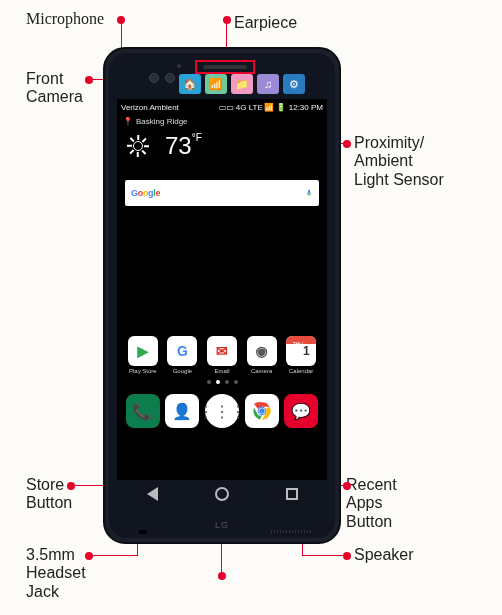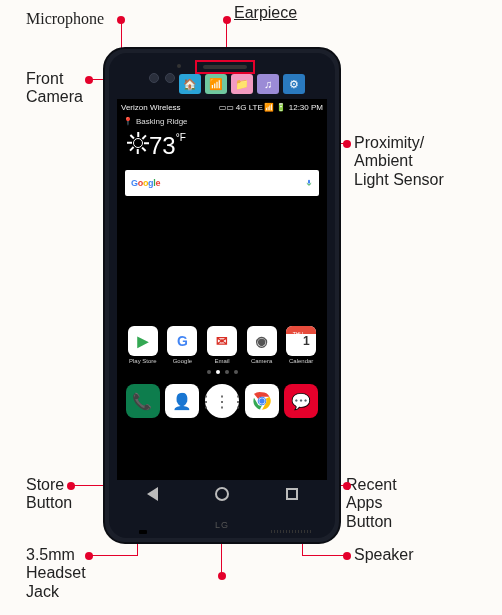--- a/index.html
+++ b/index.html
@@ -15,21 +15,21 @@
   .earpiece { position: absolute; left: 86px; top: 7px; width: 60px; height: 14px; border: 2px solid #e4002b; display: flex; align-items: center; justify-content: center; }
   .earpiece .grill { width: 44px; height: 4px; background: #333; border-radius: 2px; }
   .mic-dot { position: absolute; left: 68px; top: 11px; width: 4px; height: 4px; background: #333; border-radius: 50%; }
   .second-screen { position: absolute; left: 70px; top: 20px; right: 8px; height: 22px; display: flex; gap: 4px; align-items: center; }
   .ss-tile { width: 22px; height: 20px; border-radius: 3px; display: flex; align-items: center; justify-content: center; font-size: 11px; color: #fff; }
   .screen { position: absolute; left: 8px; right: 8px; top: 46px; bottom: 58px; background: #000; background-image: radial-gradient(#1a1a1a 0.5px, transparent 0.5px); background-size: 4px 4px; }
   .statusbar { height: 16px; display: flex; justify-content: space-between; align-items: center; padding: 0 4px; font-size: 8px; color: #eee; background: rgba(0,0,0,0.2); }
   .statusbar .left { display: flex; gap: 3px; align-items: center; }
   .statusbar .right { display: flex; gap: 2px; align-items: center; }
   .loc { font-size: 8px; color: #ddd; padding: 2px 6px; display: flex; align-items: center; gap: 3px; }
-  .weather { display: flex; gap: 0; padding: 4px 10px 10px; color: #fff; }
+  .weather { display: flex; align-items: center; gap: 16px; padding: 4px 10px 20px; color: #fff; }
   .sun { width: 22px; height: 22px; position: relative; }
   .sun .core { position: absolute; inset: 6px; border: 1.5px solid #fff; border-radius: 50%; }
   .sun .ray { position: absolute; left: 50%; top: 50%; width: 1.5px; height: 5px; background: #fff; transform-origin: 0 0; }
   .temp { font-size: 24px; font-weight: 300; }
   .temp sup { font-size: 10px; vertical-align: top; }
   .searchbar { margin: 0 8px; height: 26px; background: #fff; border-radius: 2px; display: flex; align-items: center; padding: 0 6px; justify-content: space-between; }
   .g-logo { font-size: 9px; font-weight: bold; letter-spacing: -0.3px; }
   .g-logo span:nth-child(1){color:#4285F4}.g-logo span:nth-child(2){color:#EA4335}.g-logo span:nth-child(3){color:#FBBC05}.g-logo span:nth-child(4){color:#4285F4}.g-logo span:nth-child(5){color:#34A853}.g-logo span:nth-child(6){color:#EA4335}
   .mic-ico { width: 8px; height: 12px; }
   .midspace { height: 130px; }
@@ -52,21 +52,21 @@
   .jack { position: absolute; left: 30px; bottom: 4px; width: 8px; height: 4px; background: #000; border-radius: 1px; }
   .calendar-ico { background:#fff; position:relative; }
   .calendar-ico::before { content:""; position:absolute; top:0; left:0; right:0; height:8px; background:#e74c3c; border-radius:6px 6px 0 0; }
 </style>
 </head>
 <body>
 
 <div class="canvas">
 
   <div class="label" style="left:26px; top:10px;font-family:Liberation Serif, serif;">Microphone</div>
-  <div class="label" style="left:234px; top:4px;text-decoration:underline;">Earpiece</div>
+  <div class="label" style="left:234px; top:14px;">Earpiece</div>
   <div class="label" style="left:26px; top:70px; white-space:pre;">Front
 Camera</div>
   <div class="label" style="left:354px; top:134px; white-space:pre;">Proximity/
 Ambient
 Light Sensor</div>
   <div class="label" style="left:26px; top:476px; white-space:pre;">Store
 Button</div>
   <div class="label" style="left:346px; top:476px; white-space:pre;">Recent
 Apps
 Button</div>
@@ -122,21 +122,21 @@
           <div class="ss-tile" style="background: rgb(42, 164, 216);">🏠</div>
           <div class="ss-tile" style="background: rgb(111, 200, 160);">📶</div>
           <div class="ss-tile" style="background: rgb(242, 155, 193);">📁</div>
           <div class="ss-tile" style="background: rgb(155, 139, 214);">♫</div>
           <div class="ss-tile" style="background: rgb(42, 122, 191);">⚙</div>
         </div>
 
       <div class="screen">
         <div class="statusbar">
           <div class="left">
-              <span>Verizon Wireless</span>
+              <span>Verizon Ambient</span>
             </div>
           <div class="right">
             <span>▭▭</span>
               <span>4G LTE</span>
               <span>📶</span>
               <span>🔋</span>
               <span>12:30 PM</span>
           </div>
         </div>
         <div class="loc">

